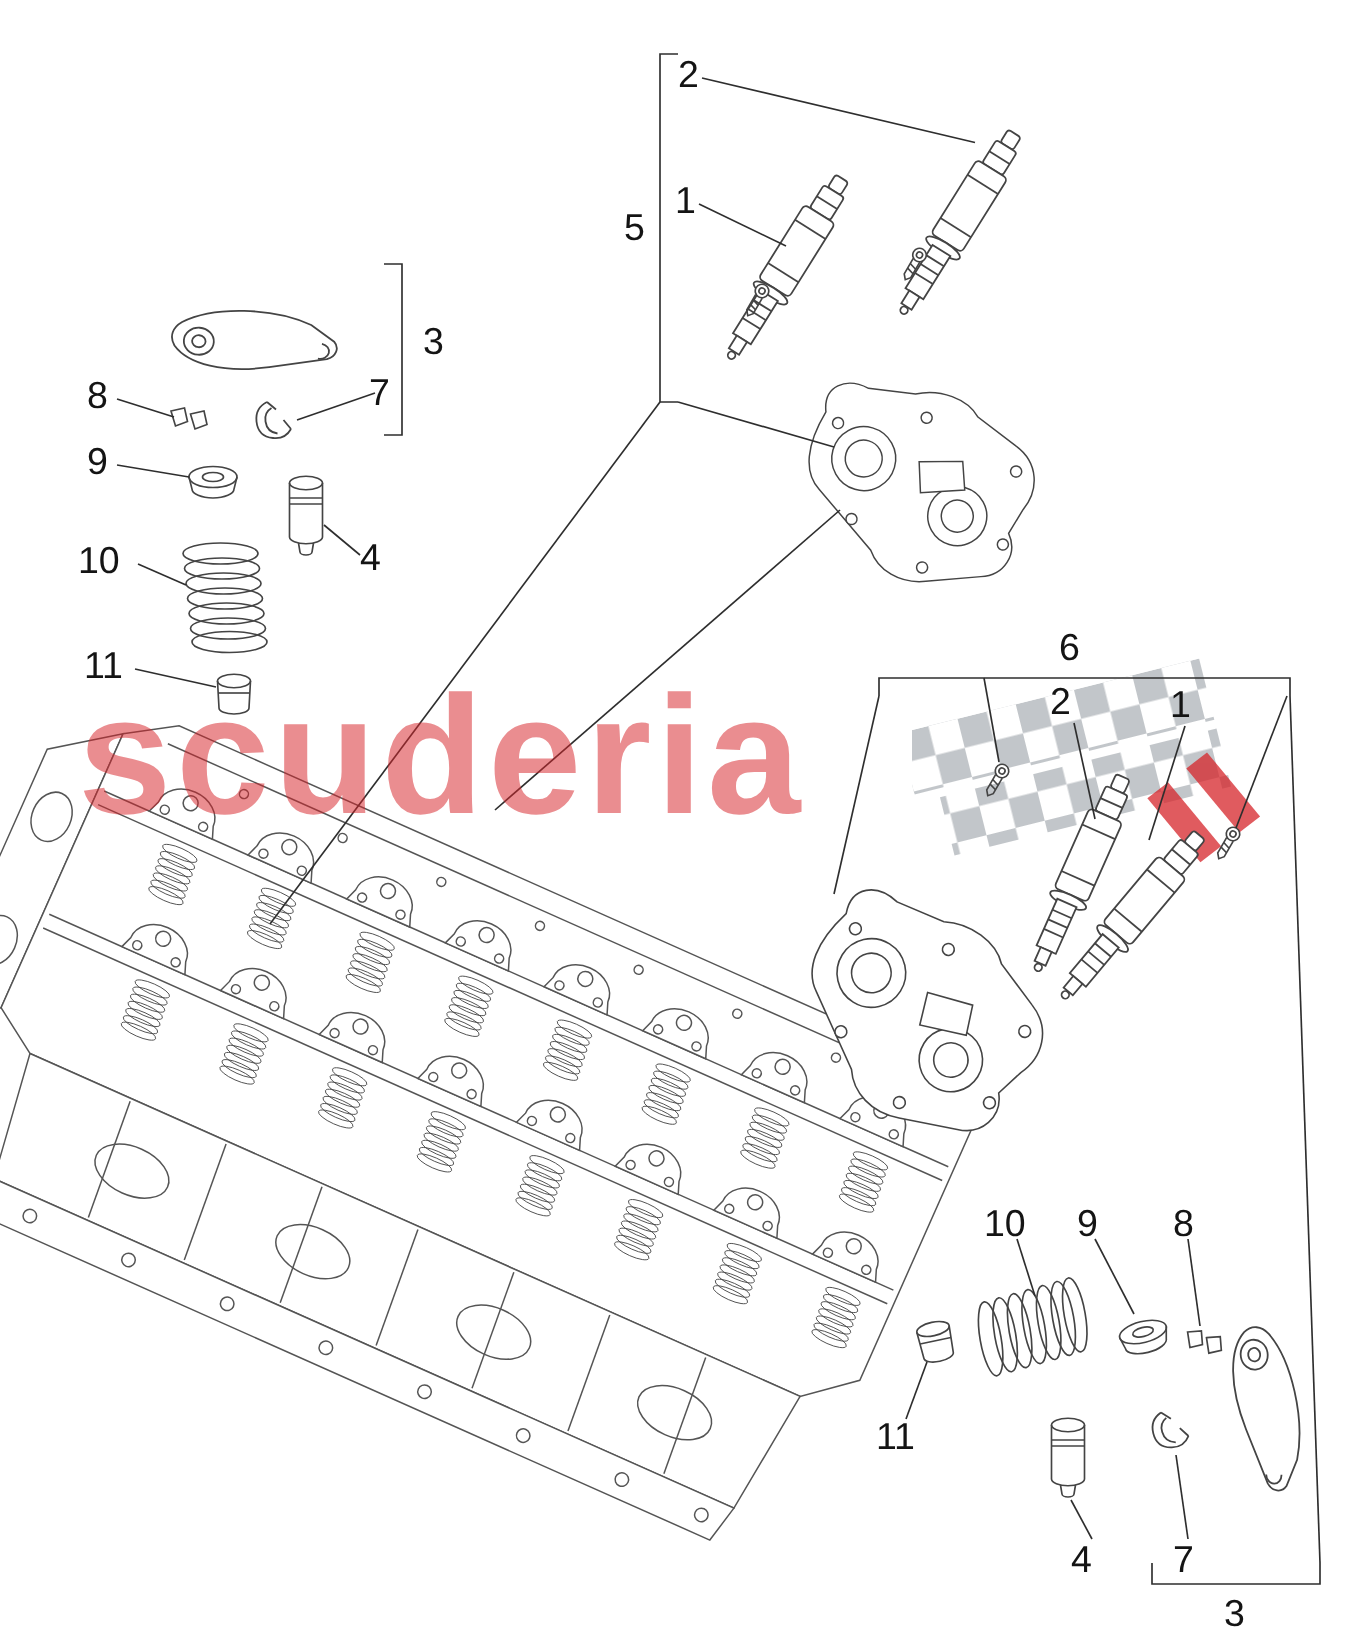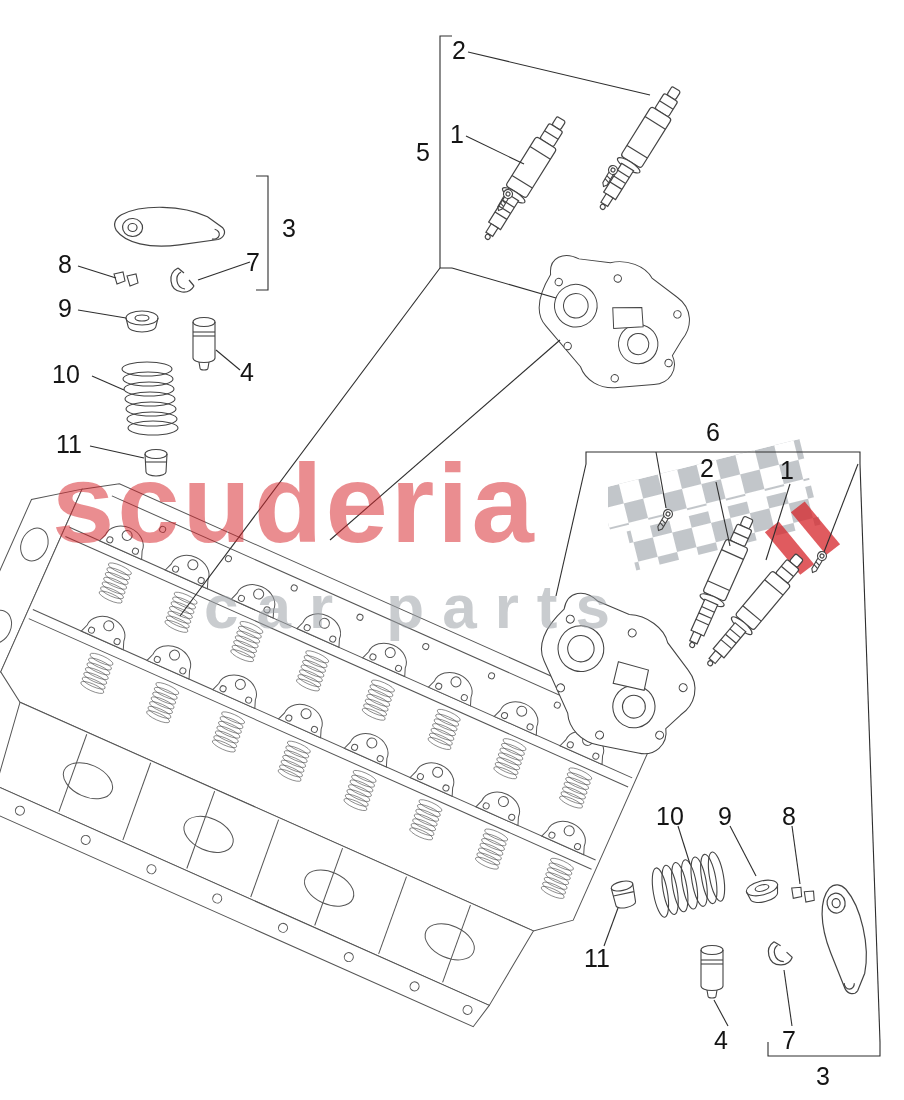--- a/index.html
+++ b/index.html
@@ -286,21 +286,20 @@
       <line x1="730" y1="826" x2="756" y2="876"></line>
       <line x1="792" y1="826" x2="800" y2="884"></line>
       <line x1="604" y1="946" x2="618" y2="908"></line>
       <line x1="728" y1="1026" x2="714" y2="1000"></line>
       <line x1="792" y1="1026" x2="784" y2="970"></line>
       <path d="M768,1042 L768,1056 L880,1056 L880,1042"></path>
     </g>
   </svg>
 
   <div class="layer text-wm-layer">
-    <div class="wm-sub">car parts</div>
     <div class="wm-title">scuderia</div>
   </div>
 
   <div class="layer callout-layer">
       <div class="callout" style="left: 452px; top: 38px;">2</div>
       <div class="callout" style="left: 450px; top: 122px;">1</div>
       <div class="callout" style="left: 416px; top: 140px;">5</div>
       <div class="callout" style="left: 282px; top: 216px;">3</div>
       <div class="callout" style="left: 246px; top: 250px;">7</div>
       <div class="callout" style="left: 58px; top: 252px;">8</div>

